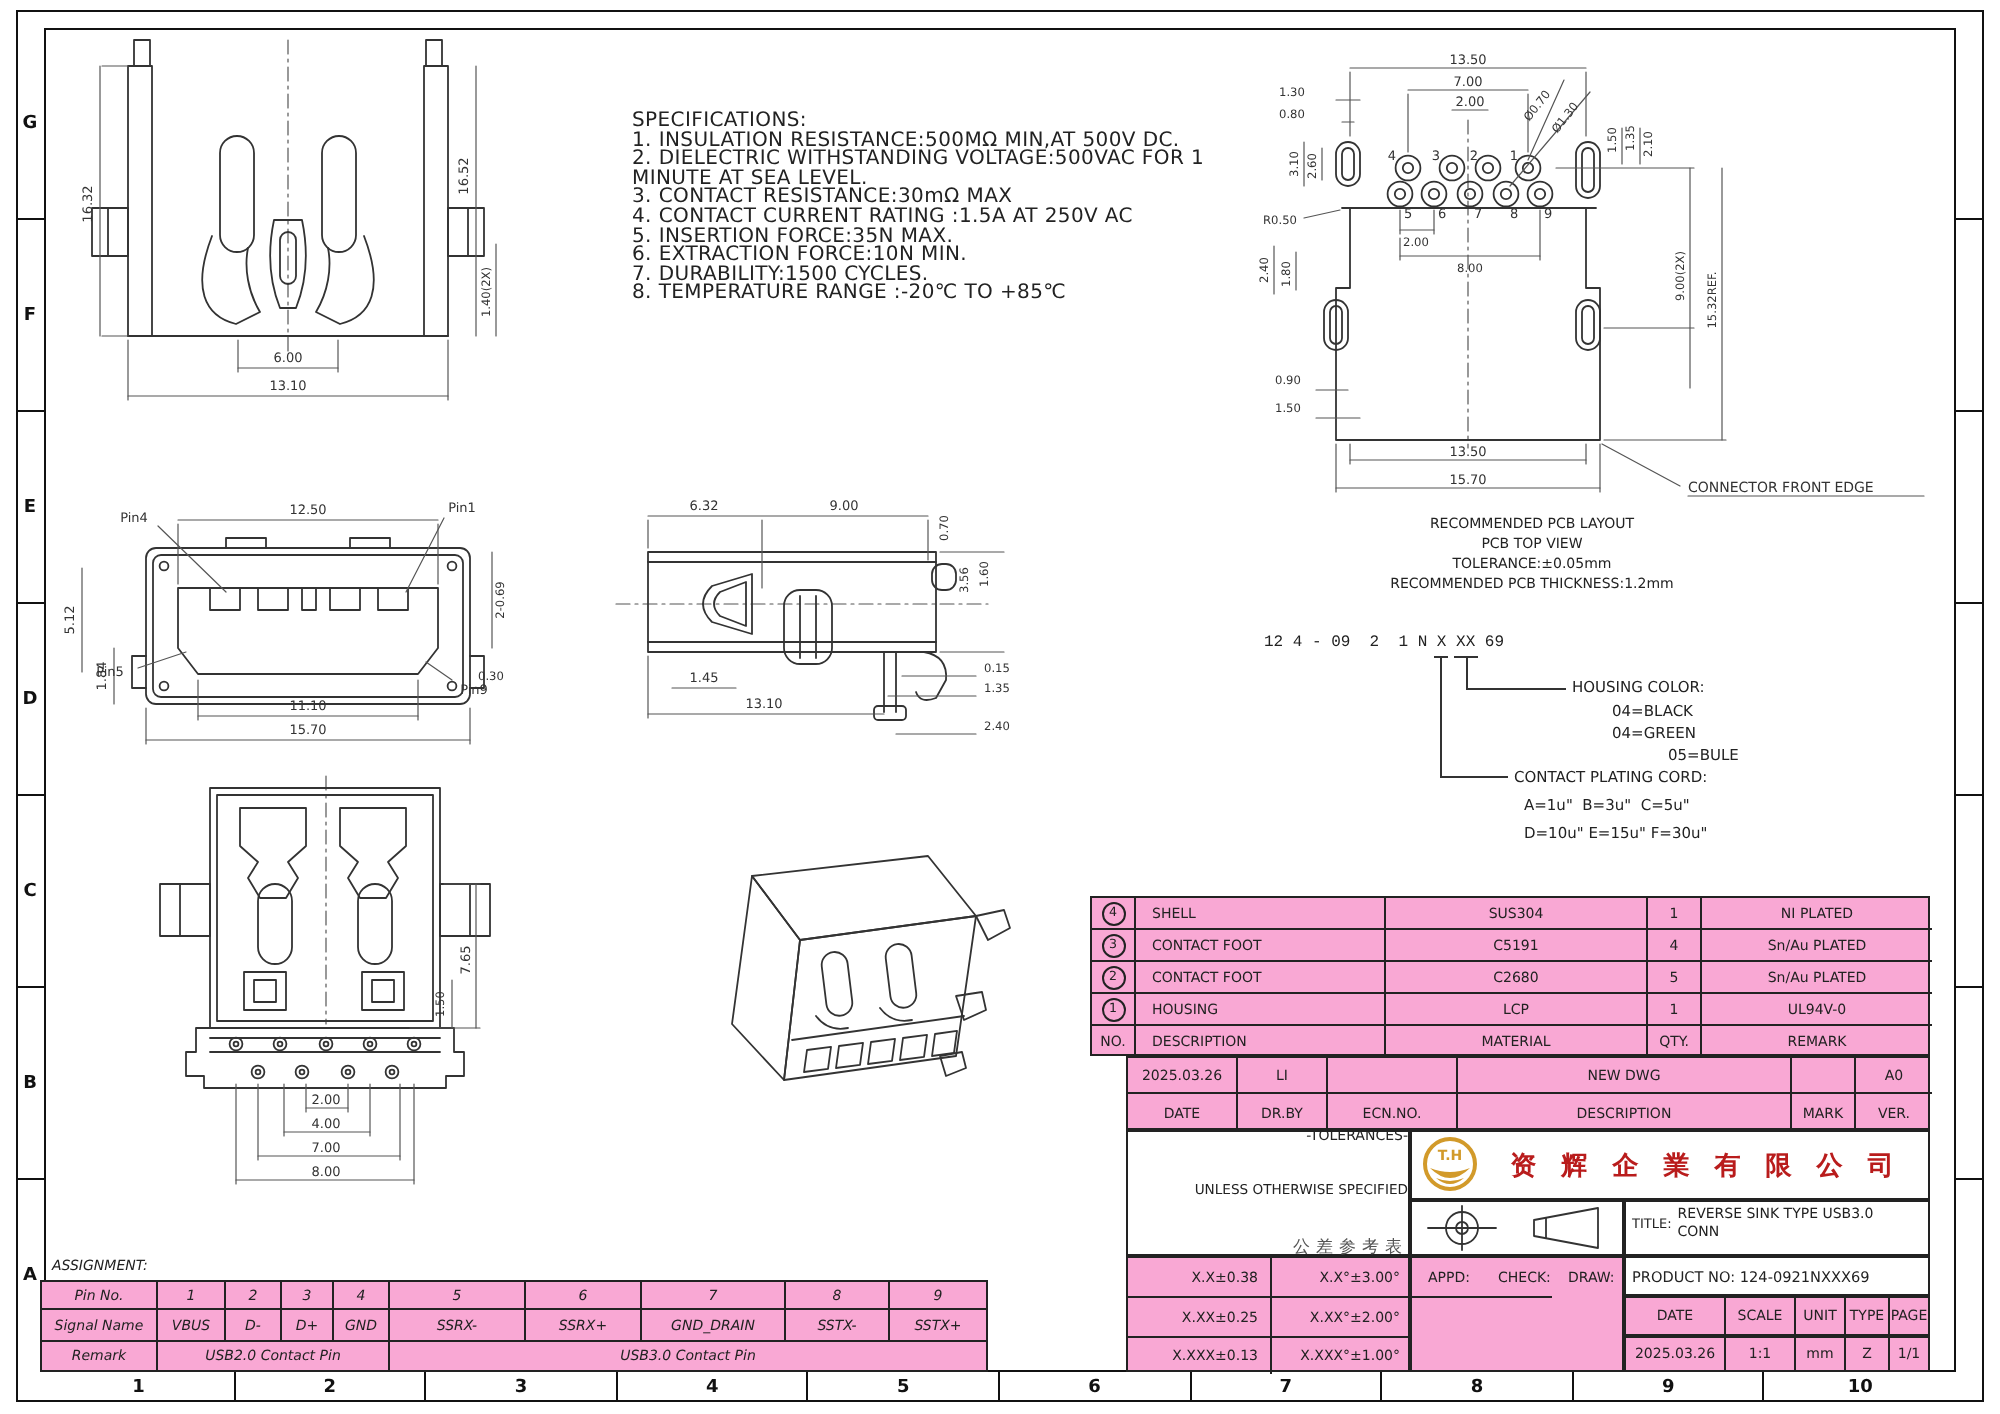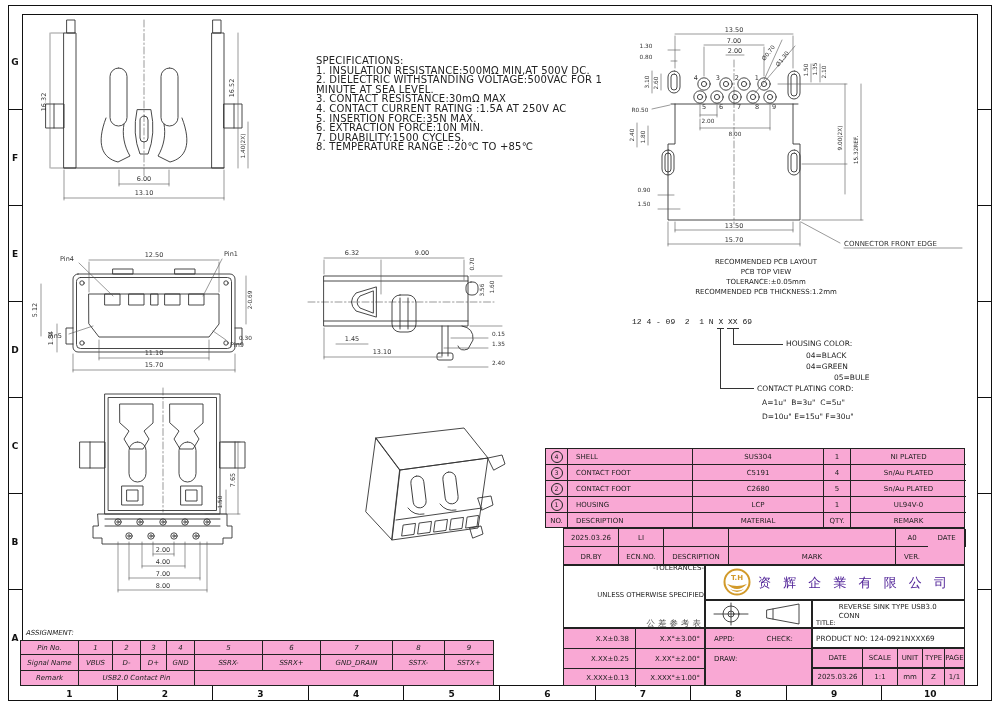--- a/index.html
+++ b/index.html
@@ -35,27 +35,27 @@
   .grid{position:absolute;display:grid;border:1px solid #222;box-sizing:border-box;background:#f9a8d4}
   .c{border-right:1px solid #222;border-bottom:1px solid #222;display:flex;align-items:center;justify-content:center;
      font-size:7px;box-sizing:border-box;overflow:hidden;white-space:nowrap;color:#222}
   .c.l{justify-content:flex-start;padding-left:8px}
   .c.nr{border-right:none}.c.nb{border-bottom:none}
   .circ{width:10px;height:10px;border:1px solid #222;border-radius:50%;display:flex;align-items:center;justify-content:center;font-size:6.3px}
   .box{position:absolute;border:1px solid #222;box-sizing:border-box;background:#fff}
   .tolhead{display:flex;flex-direction:column;align-items:flex-end;justify-content:center;gap:19px}
   .tolhead .t1{font-size:7px}.tolhead .t2{font-size:6.8px}.tolhead .t3{font-size:8.5px;letter-spacing:3px;color:#555}
   .pair{display:flex;justify-content:flex-end;padding:0 6px;width:100%;box-sizing:border-box}
-  .company{display:flex;align-items:center;padding:2px 16px;gap:6px}
-  .cn-name{font-size:13px;font-weight:normal;letter-spacing:4px;color:#4c1d95;white-space:nowrap}
+  .company{display:flex;align-items:center;padding:2px 4px;gap:6px}
+  .cn-name{font-size:13px;font-weight:bold;letter-spacing:4px;color:#b91c1c;white-space:nowrap}
   .en-name{font-size:12.5px;font-weight:bold;color:#23306e;white-space:nowrap}
   .en-name span{white-space:pre}
   .red{color:#c1121f}
   .title-cell{display:flex;align-items:flex-start;padding:2px 3px;gap:3px}
-  .title-cell .tl{font-size:6.5px;margin-top:16px}
+  .title-cell .tl{font-size:6.5px;margin-top:5px}
   .title-cell .tv{font-size:7px;line-height:8.5px;width:118px;white-space:normal}
   .pin-t{font-style:italic}
 </style>
 </head>
 <body>
 
 <div class="frame" style="left:8px;top:5px;width:984px;height:696px"></div>
 <div class="frame2" style="left:22px;top:14px;width:956px;height:672px"></div>
 
 <div id="row-band" class="band" style="left:8px;top:14px;width:14px;height:672px;grid-template-rows:repeat(7,1fr)">
@@ -473,20 +473,21 @@
   <div class="c l nb">DESCRIPTION</div>
   <div class="c nb">MATERIAL</div>
   <div class="c nb">QTY.</div>
   <div class="c nr nb">REMARK</div>
 </div>
 
 <div class="grid" style="left:563px;top:528px;width:402px;height:37px;grid-template-columns:55px 45px 65px 167px 32px 38px;grid-template-rows:18px 19px">
   <div class="c">2025.03.26</div>
   <div class="c">LI</div>
   <div class="c"></div>
+  <div class="c">NEW DWG</div>
   <div class="c"></div>
   <div class="c nr">A0</div>
   <div class="c nb">DATE</div>
   <div class="c nb">DR.BY</div>
   <div class="c nb">ECN.NO.</div>
   <div class="c nb">DESCRIPTION</div>
   <div class="c nb">MARK</div>
   <div class="c nr nb">VER.</div>
 </div>
 
@@ -527,21 +528,21 @@
       </span>
     </div>
   <div class="c nr nb">
       <span class="pair">
         <span>X.XXX°</span>
         <span>±1.00°</span>
       </span>
     </div>
 </div>
 
-<div class="grid" style="left:705px;top:628px;width:107px;height:58px;grid-template-columns:1fr 1fr;grid-template-rows:20px 20px 18px">
+<div class="grid" style="left:705px;top:628px;width:107px;height:58px;grid-template-columns:1fr 1fr 1fr;grid-template-rows:20px 20px 18px">
   <div class="c l nr">APPD:</div>
   <div class="c l nr">CHECK:</div>
   <div class="c l nr nb">
       <span>DRAW:</span>
       <span style="margin-left:22px">LI</span>
     </div>
 </div>
 
 <div class="box company" style="left:705px;top:565px;width:260px;height:35px">
   <svg width="30" height="30" style="position:static">
@@ -603,13 +604,14 @@
   <div class="c">D-</div>
   <div class="c">D+</div>
   <div class="c">GND</div>
   <div class="c">SSRX-</div>
   <div class="c">SSRX+</div>
   <div class="c">GND_DRAIN</div>
   <div class="c">SSTX-</div>
   <div class="c nr">SSTX+</div>
   <div class="c nb">Remark</div>
   <div class="c nb" style="grid-column:span 4">USB2.0 Contact Pin</div>
+  <div class="c nr nb" style="grid-column:span 5">USB3.0 Contact Pin</div>
 </div>
 
 </body></html>

